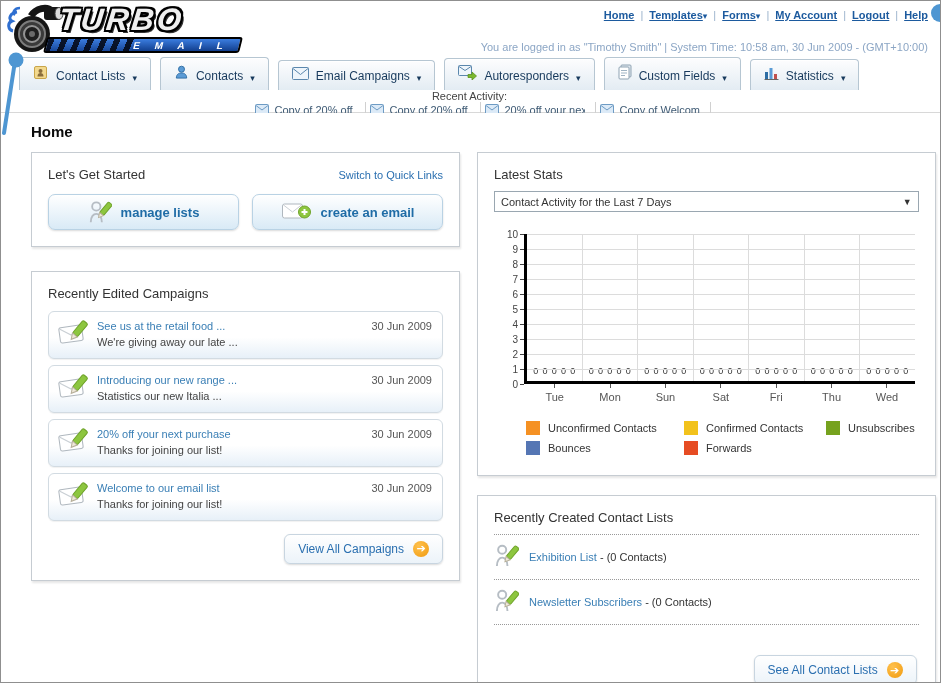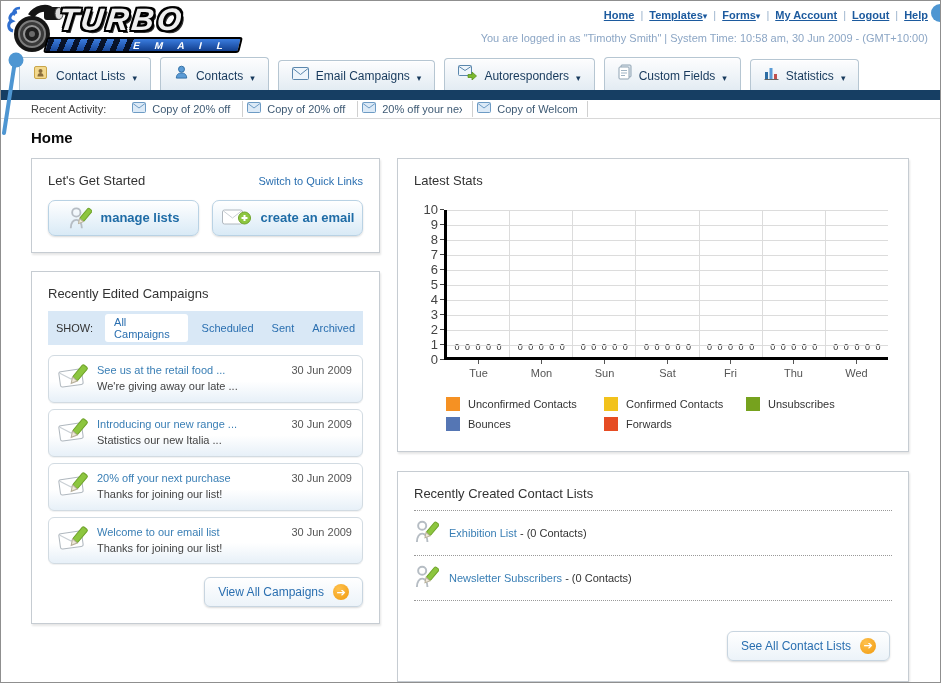--- a/index.html
+++ b/index.html
@@ -38,54 +38,54 @@
   }
   .logo-bar::before {
     content: ""; position: absolute; left: 0; top: 0; bottom: 0; width: 86px;
     background: repeating-linear-gradient(100deg, rgba(5,10,25,.9) 0 6px, rgba(60,120,220,.15) 6px 13px);
   }
   .hdr-right { text-align: right; }
   .top-links { font-size: 11px; padding-top: 4px; }
   .top-links a { color: #1c5a9e; text-decoration: underline; font-weight: bold; cursor: pointer; }
   .top-links .sep { color: #9bb3cc; margin: 0 6px; }
   .top-links .caret { color: #1c5a9e; font-size: 9px; text-decoration: none; display: inline-block; }
-  .login-info, .credits { color: #8ca6c5; margin-top: 11px; }
+  .login-info, .credits { color: #8ca6c5; margin-top: 20px; }
   .help-bubble {
     position: absolute; right: -9px; top: 3px; width: 18px; height: 18px;
     border-radius: 50%; background: #4e96d2;
   }
   .pin-decor { position: absolute; left: 1px; top: 50px; z-index: 5; pointer-events: none; }
   
   .tabs-row { padding: 4px 10px 0 18px; display: flex; gap: 9px; align-items: flex-end; }
   .tab {
     display: flex; align-items: flex-end; gap: 7px;
     background: linear-gradient(#fdfdfe, #e3ecf3);
     border: 1px solid #b6c6d2; border-bottom: none;
     border-radius: 4px 4px 0 0;
     padding: 6px 13px 7px; color: #17395c; font-size: 12px; cursor: pointer;
     box-shadow: inset 0 1px 0 #fff;
   }
   .tab .caret2 { font-size: 9px; color: #17395c; }
   .navy-bar { height: 12px; background: #163e63; }
   
   .activity {
     display: flex; align-items: center; height: 23px;
-    padding: 0 10px 0 30px; border-bottom: 1px solid #d8d8d8; background: #fff;
+    padding: 0 10px 0 30px; border-bottom: 1px solid #d8d8d8; background: #fff; flex-direction: column;
   }
   .activity-label { color: #444; margin-right: 22px; }
   .activity-item {
     display: flex; align-items: center; gap: 6px; cursor: pointer;
     padding: 0 10px 0 4px; border-right: 1px solid #d0d0d0; height: 16px;
   }
   .activity-text { color: #3e5a74; white-space: nowrap; overflow: hidden; width: 80px; }
   
   .main { flex: 1; padding: 8px 31px 0 30px; background: #fff; }
   h1.page-title { font-size: 15px; color: #0a0a0a; margin: 2px 0 12px; }
   .columns { display: flex; gap: 17px; align-items: flex-start; }
-  .left-col { width: 349px; flex-shrink: 0; display: flex; flex-direction: column; gap: 18px; }
+  .left-col { width: 429px; flex-shrink: 0; display: flex; flex-direction: column; gap: 24px; }
   .right-col { flex: 1; display: flex; flex-direction: column; gap: 19px; }
   .panel {
     background: #fff; border: 1px solid #c6ccd2;
     box-shadow: 1px 2px 2px rgba(0,0,0,.10);
     padding: 14px 16px 16px;
   }
   .panel-title { font-size: 13px; color: #333; font-weight: normal; }
   
   .gs-head { display: flex; justify-content: space-between; align-items: baseline; }
   .link { color: #2a6fb0; cursor: pointer; text-decoration: none; }
@@ -136,21 +136,21 @@
     margin-top: 9px; height: 21px; border: 1px solid #9aa7b1; background: #fff;
     display: flex; align-items: center; justify-content: space-between;
     padding: 0 6px; cursor: pointer; color: #333;
   }
   .select-box .sel-arrow { font-size: 9px; color: #333; }
   .chart-wrap { margin: 22px 4px 0 2px; }
   .chart { display: flex; }
   .y-axis { width: 28px; position: relative; height: 150px; }
   .y-label {
     position: absolute; right: 0; display: flex; align-items: center; gap: 2px;
-    color: #444; font-size: 13px; height: 12px;
+    color: #444; font-size: 10px; height: 12px;
   }
   .y-label .ytick { width: 4px; height: 1px; background: #444; display: inline-block; }
   .plot { position: relative; flex: 1; height: 150px; border-left: 3px solid #000; border-bottom: 3px solid #000; }
   .h-grid { position: absolute; left: 0; right: 0; height: 1px; background: #dcdcdc; }
   .plot-groups { position: absolute; inset: 0; display: flex; }
   .group { flex: 1; border-right: 1px solid #dcdcdc; position: relative; }
   .group:last-child { border-right: none; }
   .zeros {
     position: absolute; left: 2px; right: 2px; bottom: 5px;
     display: flex; justify-content: space-evenly;
@@ -328,29 +328,20 @@
                 <circle cx="23" cy="10" r="6" fill="#8dc63f" stroke="#6fa32a"></circle>
                 <path d="M23 7 v6 M20 10 h6" stroke="#fff" stroke-width="2"></path>
               </svg>
               <span>create an email</span>
             </div>
           </div>
         </div>
 
         <div class="panel">
           <span class="panel-title">Recently Edited Campaigns</span>
-          <div class="filter-bar">
-            <span class="filter-label">SHOW:</span>
-            <div id="filters" style="display:flex;gap:18px;align-items:center;">
-                <a class="filter active">All Campaigns</a>
-                <a class="filter">Scheduled</a>
-                <a class="filter">Sent</a>
-                <a class="filter">Archived</a>
-              </div>
-          </div>
           <div id="campaign-list">
               <div class="card">
                 <span class="card-icon"><svg width="32" height="27" viewBox="0 0 30 26">
                     <g transform="rotate(-8 13 14)">
                       <rect x="2" y="7" width="22" height="15" rx="2" fill="#fff" stroke="#b0b8bf"></rect>
                       <path d="M3 8.5 L13 15.5 L23 8.5" fill="none" stroke="#c9cfd4"></path>
                     </g>
                     <g transform="rotate(40 19 12)">
                       <rect x="16.5" y="0" width="6" height="16" rx="1.5" fill="#8dc63f" stroke="#6fa32a"></rect>
                       <polygon points="16.5,16 22.5,16 19.5,21.5" fill="#efe9da" stroke="#b7b09a"></polygon>
@@ -420,20 +411,24 @@
               <span class="arrow-circle">➔</span>
             </div>
           </div>
         </div>
 
       </div>
       <div class="right-col">
 
         <div class="panel">
           <span class="panel-title">Latest Stats</span>
+          <div class="select-box">
+            <span>Contact Activity for the Last 7 Days</span>
+            <span class="sel-arrow">▼</span>
+          </div>
           <div class="chart-wrap">
             <div class="chart">
               <div class="y-axis" id="y-axis">
                   <div class="y-label" style="top: -6px;">
                     <span class="ytxt">10</span>
                     <span class="ytick"></span>
                   </div>
                   <div class="y-label" style="top: 9px;">
                     <span class="ytxt">9</span>
                     <span class="ytick"></span>

